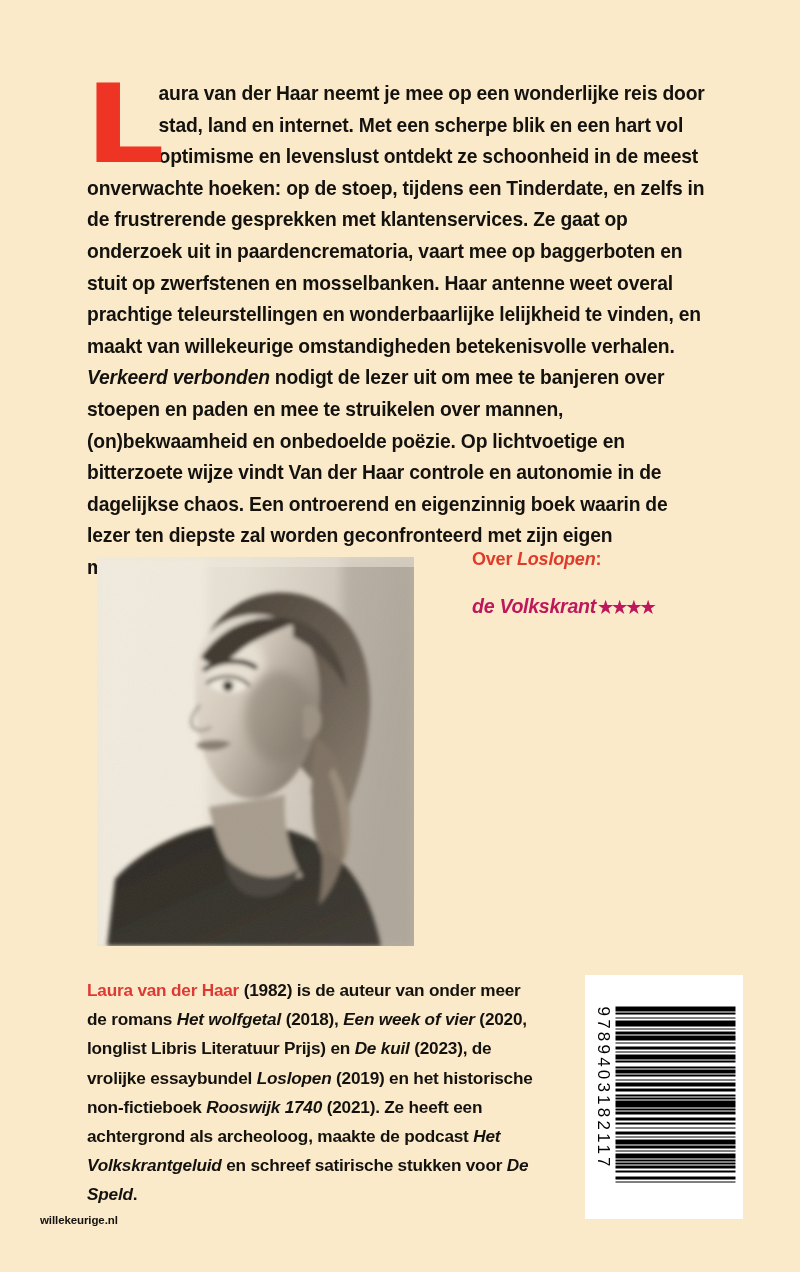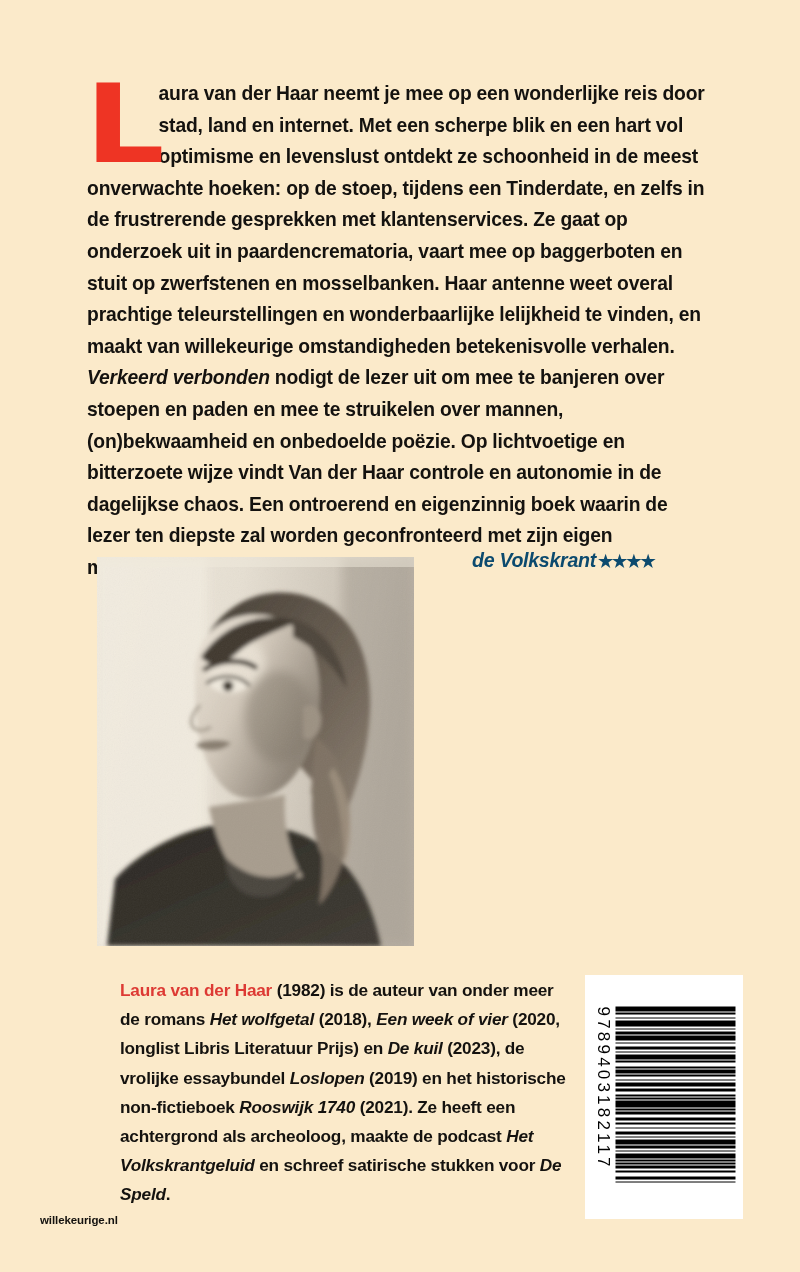--- a/index.html
+++ b/index.html
@@ -83,21 +83,21 @@
 
   .quote-block { margin-bottom: 34px; }
   .quote-text {
     color: #dd3a2c;
     font-weight: 700;
     font-size: 19.6px;
     line-height: 30.5px;
     letter-spacing: -0.3px;
   }
   .quote-source {
-    color: #0c4a6e;
+    color: #be185d;
     font-weight: 700;
     font-style: italic;
     font-size: 19.6px;
     line-height: 28px;
     letter-spacing: -0.3px;
     white-space: nowrap;
   }
   .stars {
     font-style: normal;
     letter-spacing: -1px;
@@ -109,21 +109,20 @@
   .bio {
     position: absolute;
     left: 87px;
     top: 976px;
     width: 450px;
     font-size: 17.2px;
     line-height: 29.2px;
     font-weight: 700;
     color: #14120f;
     letter-spacing: -0.2px;
-    margin-left: 33px;
   }
   .bio i { font-style: italic; }
   .bio .name { color: #dd3a34; }
 
   
   .barcode-box {
     position: absolute;
     left: 585px;
     top: 975px;
     width: 158px;
@@ -255,20 +254,21 @@
         <path d="M128 300 C150 322 178 326 202 312 C196 334 174 344 152 338 C136 332 128 318 128 300 Z" fill="#4a453c"></path>
       </g>
 
       <rect width="317" height="389" fill="none"></rect>
       <rect width="317" height="389" filter="url(#grainf)" opacity="0.55"></rect>
       <rect x="0" y="0" width="317" height="10" fill="#efe9dc" opacity="0.5"></rect>
     </svg>
   </div>
 
   <div class="quotes">
+    <div class="over-line"><span>Over </span><i>Loslopen</i><span>:</span></div>
 
     <div class="quote-block">
       <div class="quote-source"><span>de Volkskrant</span><span class="stars">★★★★</span></div>
     </div>
 
   </div>
 
   <div class="bio"><span class="name">Laura van der Haar</span><span> (1982) is de auteur van onder meer de romans </span><i>Het wolfgetal</i><span> (2018), </span><i>Een week of vier</i><span> (2020, longlist Libris Literatuur Prijs) en </span><i>De kuil</i><span> (2023), de vrolijke essaybundel </span><i>Loslopen</i><span> (2019) en het historische non-fictieboek </span><i>Rooswijk 1740</i><span> (2021). Ze heeft een achtergrond als archeoloog, maakte de podcast </span><i>Het Volkskrantgeluid</i><span> en schreef satirische stukken voor </span><i>De Speld</i><span>.</span></div>
 
   <div class="barcode-box">

